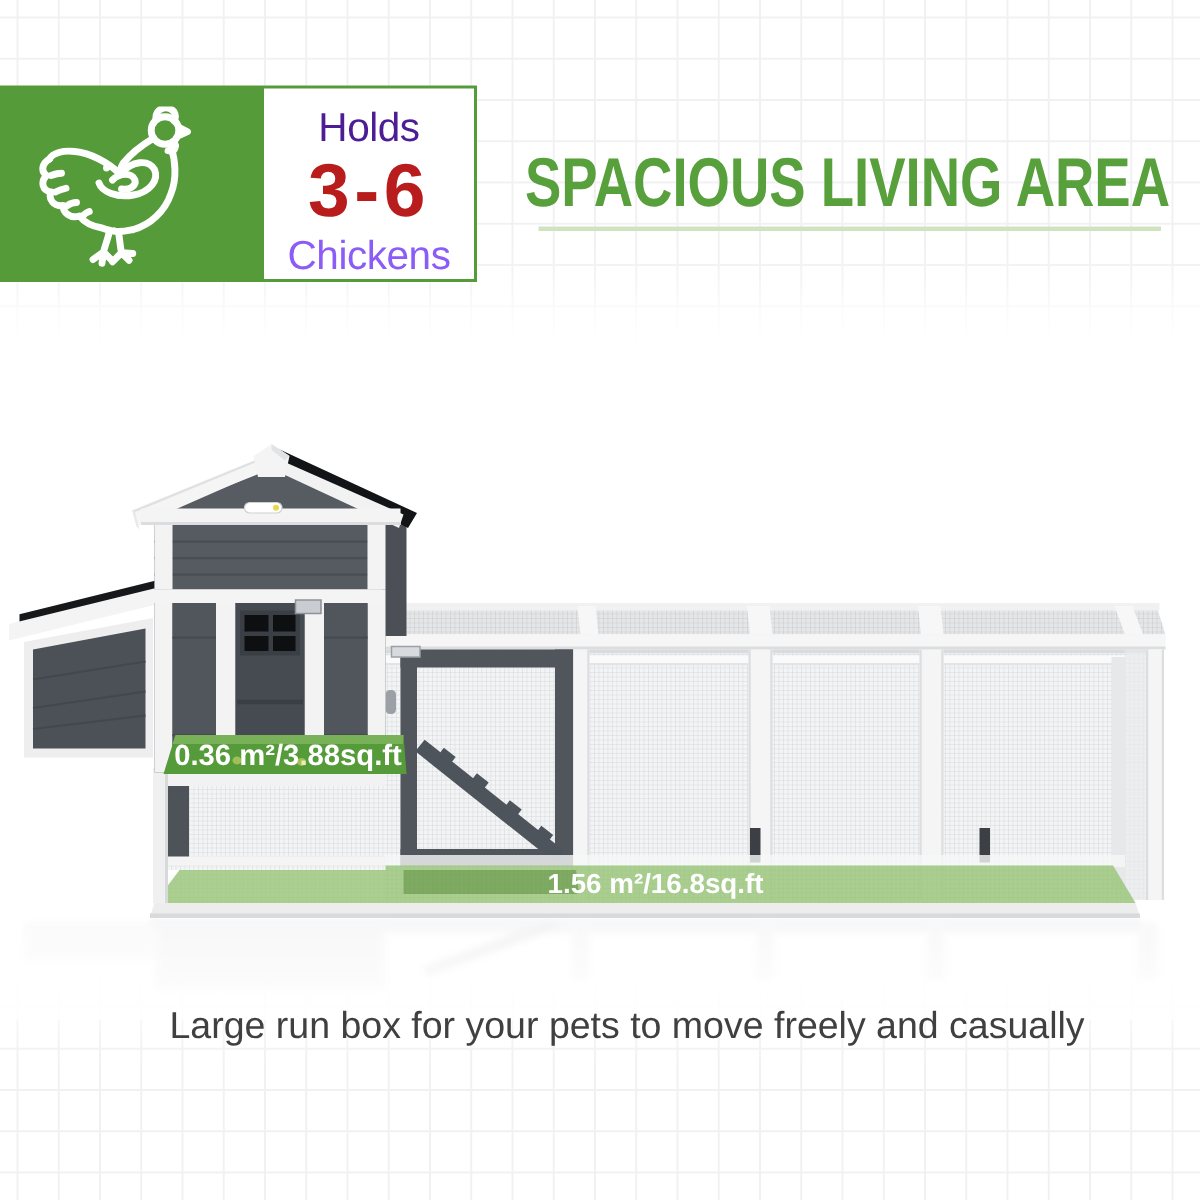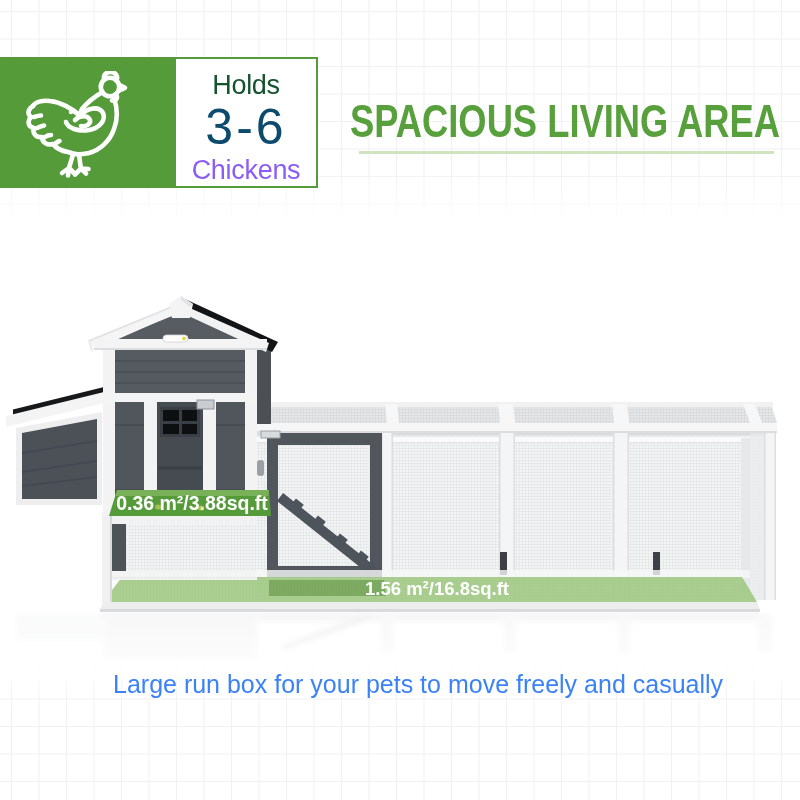--- a/index.html
+++ b/index.html
@@ -47,22 +47,22 @@
 
     <path d="M8,46 C11,45 13,44.5 15,44.5 M11,57 C14,55.5 16,55 18,54.5 M19,66 C21,64.5 23,64 25,64 M29,73 C30.5,71.5 32,70.5 33.5,70"></path>
 
     <path d="M47,83 C46,88 44,93 43,97 M43,97 L36,102 M43,97 L42,104.5 M43,97 L48,102"></path>
 
     <path d="M53,84 C54,89 54,93 55,97.5 M55,97.5 L49,103.5 M55,97.5 L60,102.5 M55,97.5 L62.5,98"></path>
   </g>
 </svg>
 
 <div class="abs" style="left:174px;top:57px;width:140px;height:127px;background:#ffffff;border:2px solid #569b3a;text-align:center;">
-  <div style="margin-top:11px;font-size:27px;color:#14532d;letter-spacing:-0.3px;">Holds</div>
-  <div style="margin-top:3px;font-size:50px;line-height:47px;font-weight:normal;color:#0c4a6e;letter-spacing:3px;">3-6</div>
+  <div style="margin-top:11px;font-size:27px;color:#4c1d95;letter-spacing:-0.3px;">Holds</div>
+  <div style="margin-top:3px;font-size:50px;line-height:47px;font-weight:bold;color:#b91c1c;letter-spacing:3px;">3-6</div>
   <div style="margin-top:4px;font-size:27px;color:#8b5cf6;letter-spacing:-0.3px;">Chickens</div>
 </div>
 
 <div class="abs" style="left:350px;top:94px;font-size:46px;font-weight:bold;color:#57a03b;white-space:nowrap;transform:scaleX(0.79);transform-origin:0 0;">SPACIOUS LIVING AREA</div>
 
 <div class="abs" style="left:359px;top:151px;width:415px;height:3px;background:#cfe3bf;"></div>
 
 <svg class="abs" style="left:0;top:280px;" width="800" height="400" viewBox="0 0 800 400">
   <defs>
     <pattern id="mesh" width="3" height="3" patternUnits="userSpaceOnUse">
@@ -265,13 +265,13 @@
     <rect x="16" y="335" width="86" height="25" fill="#eff0f1"></rect>
     <line x1="283" y1="368" x2="370" y2="336" stroke="#d5d7d9" stroke-width="7"></line>
     <rect x="381" y="335" width="12" height="38" fill="#e9eaec"></rect>
     <rect x="504" y="335" width="12" height="38" fill="#e9eaec"></rect>
     <rect x="618" y="335" width="12" height="38" fill="#e9eaec"></rect>
     <rect x="758" y="335" width="14" height="38" fill="#e9eaec"></rect>
   </g>
   <rect x="0" y="330" width="800" height="70" fill="url(#fadewhite)" opacity="0.85"></rect>
 </svg>
 
-<div class="abs" style="left:113px;top:670px;font-size:25px;color:#3b82f6;white-space:nowrap;">Large run box for your pets to move freely and casually</div>
+<div class="abs" style="left:113px;top:670px;font-size:25px;color:#404040;white-space:nowrap;">Large run box for your pets to move freely and casually</div>
 
 </body></html>

